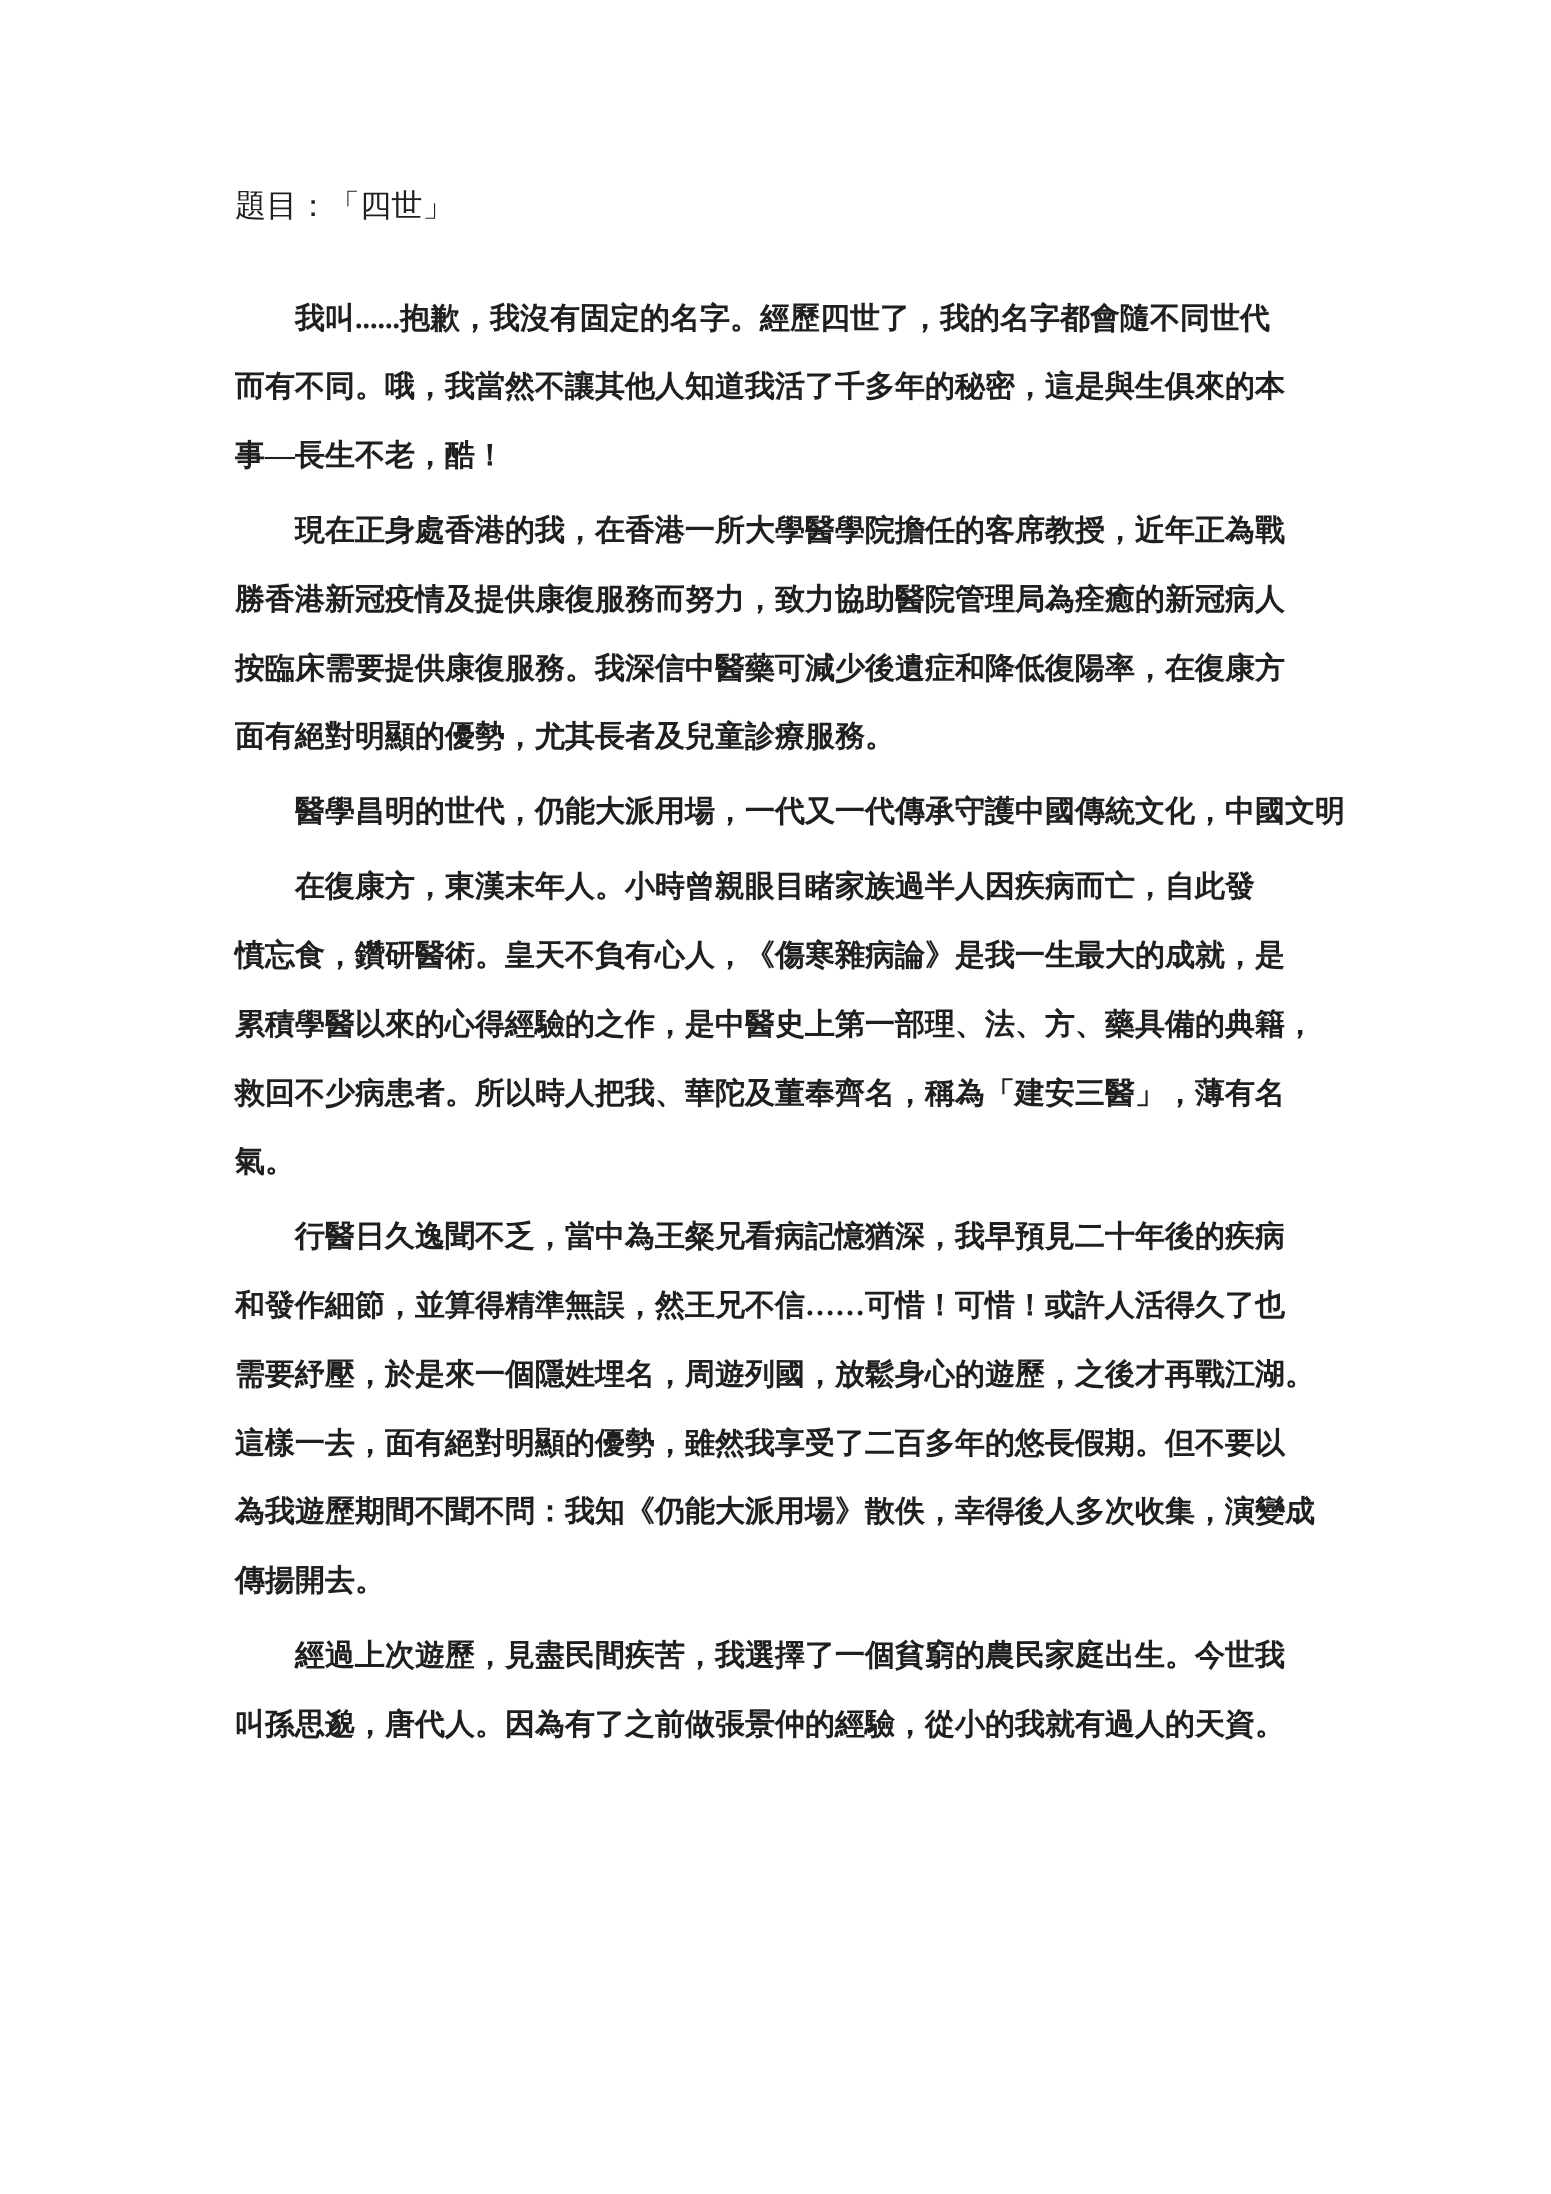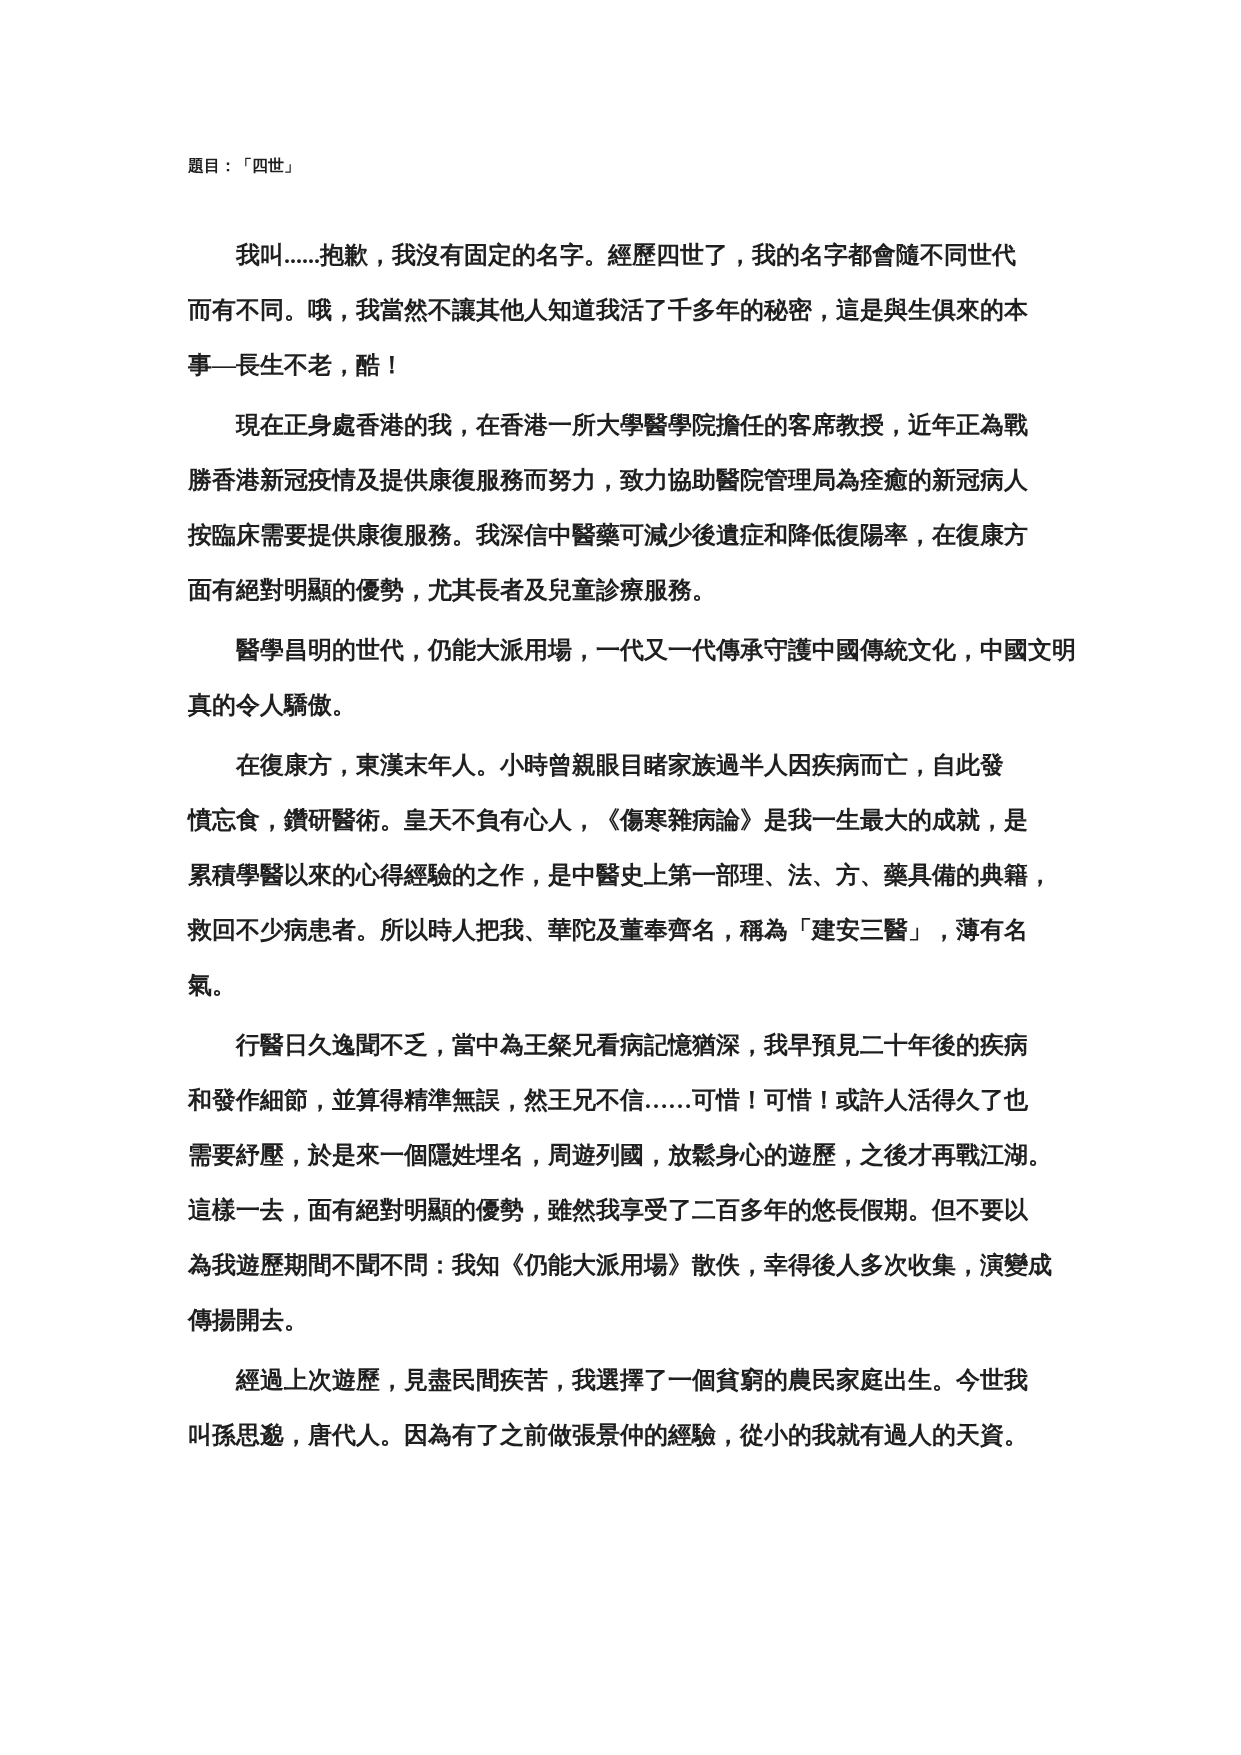--- a/index.html
+++ b/index.html
@@ -13,24 +13,23 @@
     height: 1755px;
     background: #ffffff;
     overflow: hidden;
     font-family: "Liberation Serif", "DejaVu Serif", serif;
     color: #1f1f1f;
   }
   .doc-title {
     position: absolute;
     left: 188px;
     top: 138px;
-    font-size: 16px;
+    font-size: 25px;
     line-height: 55px;
     white-space: nowrap;
-    font-weight: bold;
   }
   .doc-body {
     position: absolute;
     left: 188px;
     top: 228px;
     width: 920px;
   }
   .para {
     margin: 0 0 5px 0;
     padding: 0;
@@ -62,21 +61,20 @@
 
     <div class="para">
       <div class="line">現在正身處香港的我，在香港一所大學醫學院擔任的客席教授，近年正為戰</div>
       <div class="line">勝香港新冠疫情及提供康復服務而努力，致力協助醫院管理局為痊癒的新冠病人</div>
       <div class="line">按臨床需要提供康復服務。我深信中醫藥可減少後遺症和降低復陽率，在復康方</div>
       <div class="line">面有絕對明顯的優勢，尤其長者及兒童診療服務。</div>
     </div>
 
     <div class="para">
       <div class="line">醫學昌明的世代，仍能大派用場，一代又一代傳承守護中國傳統文化，中國文明</div>
-      <div class="line">真的令人驕傲。</div>
     </div>
 
     <div class="para">
       <div class="line">在復康方，東漢末年人。小時曾親眼目睹家族過半人因疾病而亡，自此發</div>
       <div class="line">憤忘食，鑽研醫術。皇天不負有心人，《傷寒雜病論》是我一生最大的成就，是</div>
       <div class="line">累積學醫以來的心得經驗的之作，是中醫史上第一部理、法、方、藥具備的典籍，</div>
       <div class="line">救回不少病患者。所以時人把我、華陀及董奉齊名，稱為「建安三醫」，薄有名</div>
       <div class="line">氣。</div>
     </div>
 

